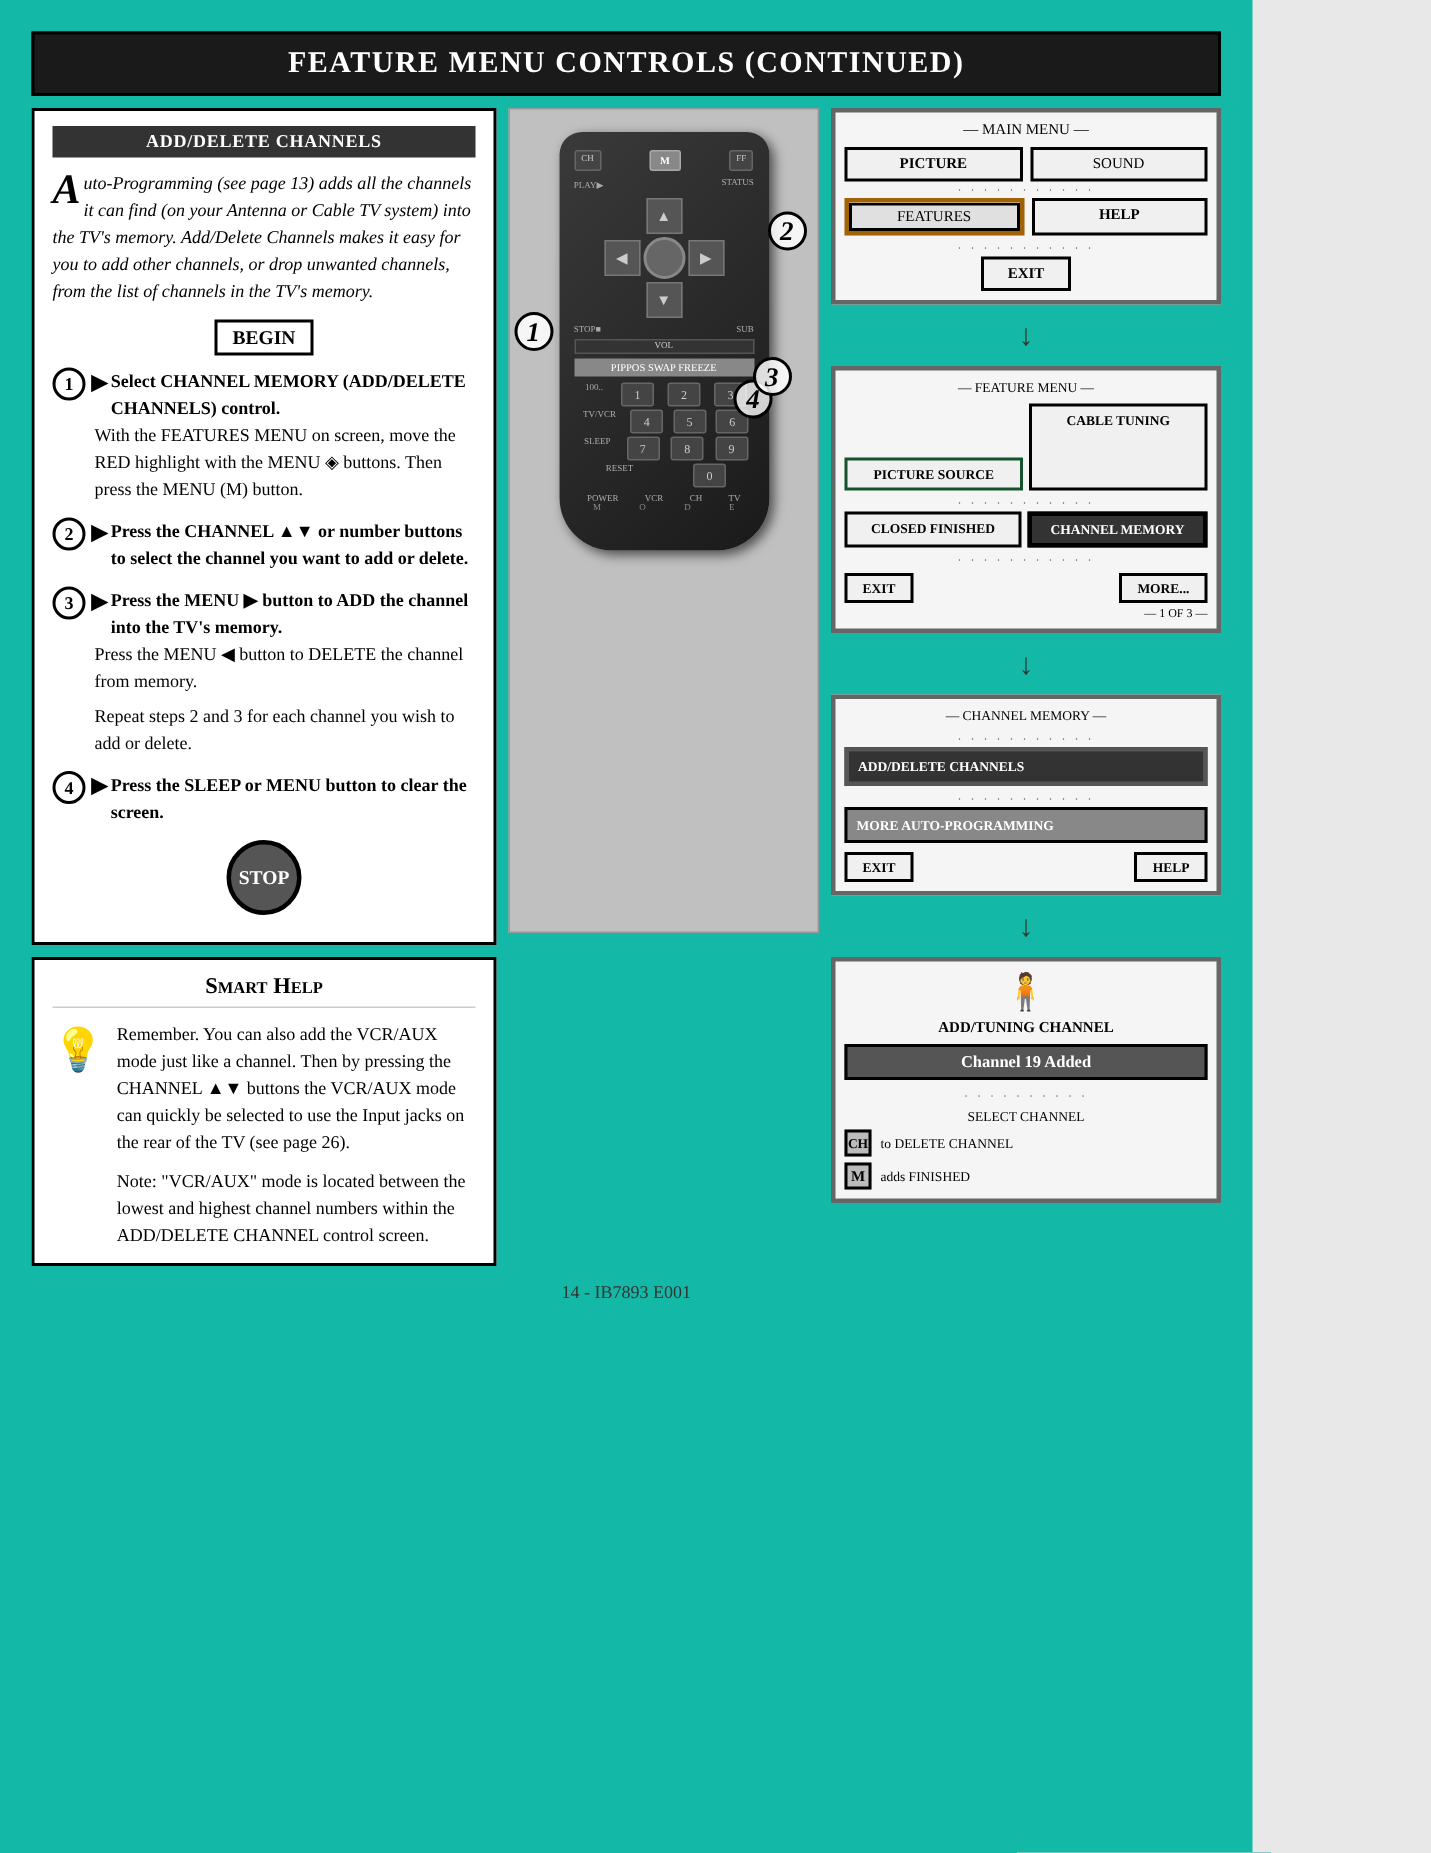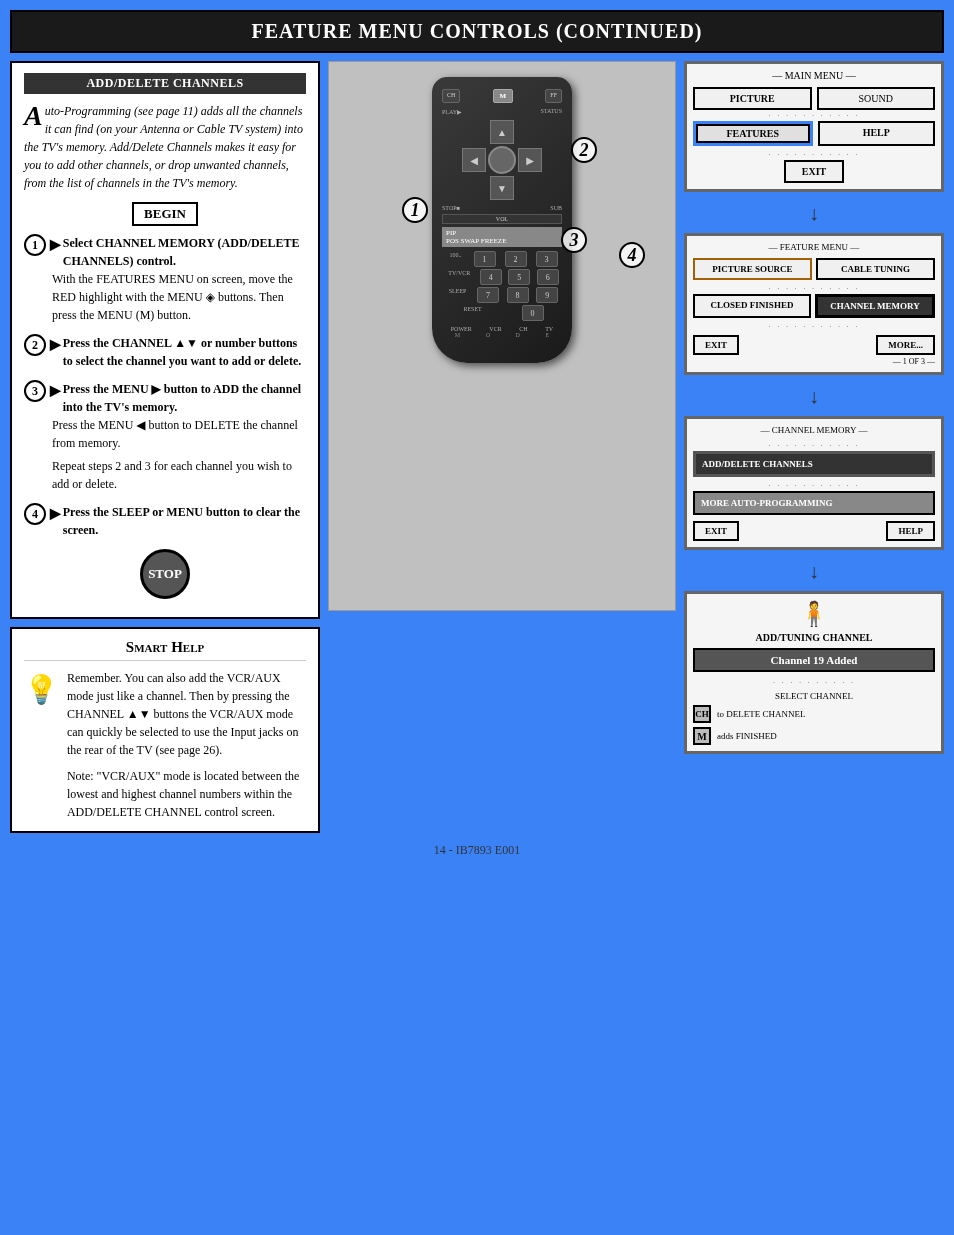--- a/index.html
+++ b/index.html
@@ -6,24 +6,24 @@
     body {
       width: 954px;
       min-height: 1235px;
       background: #e8e8e8;
       font-family: 'Times New Roman', Times, serif;
       font-size: 13px;
       color: #000;
     }
 
     .page-wrapper {
-      width: 954px;
+      width: 835px;
       min-height: 1235px;
-      background: #3b82f6;
-      padding: 10px;
+      background: #14b8a6;
+      padding: 21px;
     }
 
     
     .page-header {
       background: #1a1a1a;
       color: #fff;
       text-align: center;
       padding: 8px 0;
       font-size: 20px;
       font-weight: bold;
@@ -224,42 +224,41 @@
     }
 
     .pip-row {
       background: #888;
       color: #fff;
       font-size: 7px;
       padding: 2px 4px;
       margin: 3px 0;
       display: flex;
       justify-content: center;
-      flex-direction: column;
     }
   </style>
 </head>
 <body>
 
 <div class="page-wrapper">
 
   <div class="page-header">
     <span>Feature Menu Controls (Continued)</span>
   </div>
 
   <div class="main-content">
 
     <div class="left-column">
 
       <div class="instructions-box">
         <div class="section-title">ADD/DELETE CHANNELS</div>
 
         <div class="intro-text">
           <span class="dropcap">A</span>
-          <span>uto-Programming (see page 11) adds all the channels it can find (on your Antenna or Cable TV system) into the TV's memory. Add/Delete Channels makes it easy for you to add other channels, or drop unwanted channels, from the list of channels in the TV's memory.</span>
+          <span>uto-Programming (see page 13) adds all the channels it can find (on your Antenna or Cable TV system) into the TV's memory. Add/Delete Channels makes it easy for you to add other channels, or drop unwanted channels, from the list of channels in the TV's memory.</span>
         </div>
 
         <div style="text-align:center; margin-bottom:8px;">
           <span class="begin-badge">BEGIN</span>
         </div>
 
         <div class="step">
           <div class="step-header">
             <span class="step-num">1</span>
             <span class="arrow">▶</span>
@@ -408,33 +407,33 @@
         <div class="menu-screens">
 
           <div class="menu-outer">
             <div style="text-align:center;font-size:10px;margin-bottom:6px;font-weight:normal;">— MAIN MENU —</div>
             <div style="display:flex;gap:5px;margin-bottom:0;align-items:flex-end;">
               <div style="border:2px solid #000;padding:4px 8px;font-size:10px;font-weight:bold;background:#f0f0f0;flex:1;text-align:center;">PICTURE</div>
               <div style="border:2px solid #000;padding:4px 8px;font-size:10px;font-weight:normal;background:#f0f0f0;flex:1;text-align:center;">SOUND</div>
             </div>
             <div class="dots-line">· · · · · · · · · · ·</div>
             <div style="display:flex;gap:5px;margin-bottom:4px;">
-              <div style="border:3px solid #3b82f6;padding:4px 8px;font-size:10px;font-weight:bold;background:#e0e0e0;flex:1;text-align:center;box-shadow:inset 0 0 0 2px #000;">FEATURES</div>
+              <div style="border:3px solid #a16207;padding:4px 8px;font-size:10px;font-weight:normal;background:#e0e0e0;flex:1;text-align:center;box-shadow:inset 0 0 0 2px #000;">FEATURES</div>
               <div style="border:2px solid #000;padding:4px 8px;font-size:10px;font-weight:bold;background:#f0f0f0;flex:1;text-align:center;">HELP</div>
             </div>
             <div class="dots-line">· · · · · · · · · · ·</div>
             <div style="border:2px solid #000;padding:4px 8px;font-size:10px;font-weight:bold;background:#f0f0f0;text-align:center;width:60px;margin:0 auto;">EXIT</div>
           </div>
 
           <div style="text-align:center;font-size:20px;color:#333;">↓</div>
 
           <div class="menu-outer">
             <div style="text-align:center;font-size:9px;margin-bottom:6px;">— FEATURE MENU —</div>
             <div style="display:flex;gap:4px;margin-bottom:4px;">
-              <div style="border:2px solid #a16207;padding:4px 6px;font-size:9px;font-weight:bold;background:#f0f0f0;flex:1;text-align:center;">PICTURE SOURCE</div>
+              <div style="border:2px solid #14532d;padding:4px 6px;font-size:9px;font-weight:bold;background:#f0f0f0;flex:1;text-align:center;margin-top:36px;">PICTURE SOURCE</div>
               <div style="border:2px solid #000;padding:4px 6px;font-size:9px;font-weight:bold;background:#f0f0f0;flex:1;text-align:center;">CABLE TUNING</div>
             </div>
             <div class="dots-line">· · · · · · · · · · ·</div>
             <div style="display:flex;gap:4px;margin-bottom:4px;">
               <div style="border:2px solid #000;padding:4px 6px;font-size:9px;font-weight:bold;background:#f0f0f0;flex:1;text-align:center;">CLOSED FINISHED</div>
               <div style="border:3px solid #000;padding:4px 6px;font-size:9px;font-weight:bold;background:#333;color:#fff;flex:1;text-align:center;">CHANNEL MEMORY</div>
             </div>
             <div class="dots-line">· · · · · · · · · · ·</div>
             <div style="display:flex;gap:4px;justify-content:space-between;margin-top:4px;">
               <div style="border:2px solid #000;padding:3px 10px;font-size:9px;font-weight:bold;background:#f0f0f0;text-align:center;">EXIT</div>

